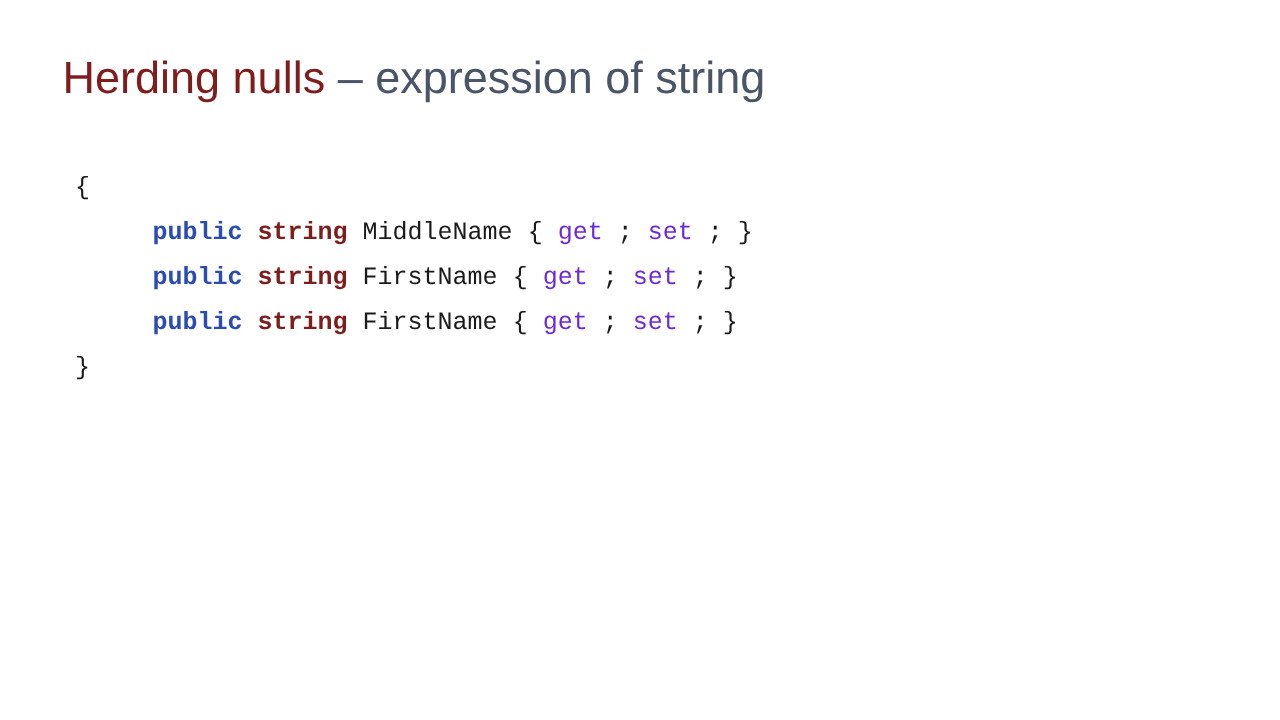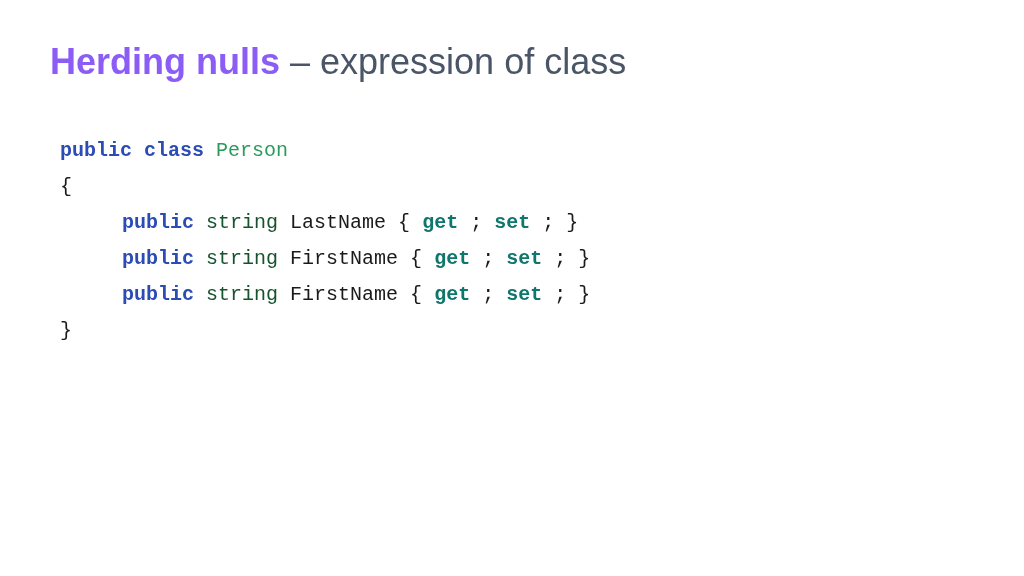--- a/index.html
+++ b/index.html
@@ -24,22 +24,22 @@
     }
 
     .title {
       font-size: 36px;
       color: #2c3e50;
       margin-bottom: 50px;
       line-height: 1.2;
     }
 
     .title-bold {
-      font-weight: 700;
-      color: #8b5cf6;
+      font-weight: 400;
+      color: #7f1d1d;
       text-align: right;
     }
 
     .title-normal {
       font-weight: 400;
       color: #4a5568;
     }
 
     .code-block {
       font-family: 'Courier New', Courier, monospace;
@@ -47,77 +47,70 @@
       line-height: 1.8;
       margin-left: 10px;
     }
 
     .kw {
       color: #2b4bb5;
       font-weight: 600;
     }
 
     .type {
-      color: #14532d;
-      font-weight: 400;
+      color: #7f1d1d;
+      font-weight: 700;
       margin-top: 25px;
     }
 
     .class-name {
       color: #2b9a5c;
     }
 
     .prop {
       color: #1a1a1a;
     }
 
     .accessor {
-      color: #0f766e;
-      font-weight: 700;
+      color: #6d28d9;
+      font-weight: 400;
     }
 
     .punct {
       color: #1a1a1a;
     }
 
     .indent {
       display: inline-block;
       width: 50px;
     }
   </style>
 </head>
 <body>
 
 <div class="slide-container">
 
   <h1 class="title">
-    <span class="title-bold">Herding nulls</span><span class="title-normal"> – expression of class</span>
+    <span class="title-bold">Herding nulls</span><span class="title-normal"> – expression of string</span>
   </h1>
 
   <div class="code-block">
 
-    <div>
-      <span class="kw">public</span>
-      <span class="prop"> </span>
-      <span class="kw">class</span>
-      <span class="prop"> </span>
-      <span class="class-name">Person</span>
-    </div>
 
     <div>
       <span class="punct">{</span>
     </div>
 
     <div>
       <span class="indent"></span>
       <span class="kw">public</span>
       <span> </span>
       <span class="type">string</span>
       <span> </span>
-      <span class="prop">LastName </span>
+      <span class="prop">MiddleName </span>
       <span class="punct">{ </span>
       <span class="accessor">get</span>
       <span class="punct">; </span>
       <span class="accessor">set</span>
       <span class="punct">; }</span>
     </div>
 
     <div>
       <span class="indent"></span>
       <span class="kw">public</span>

